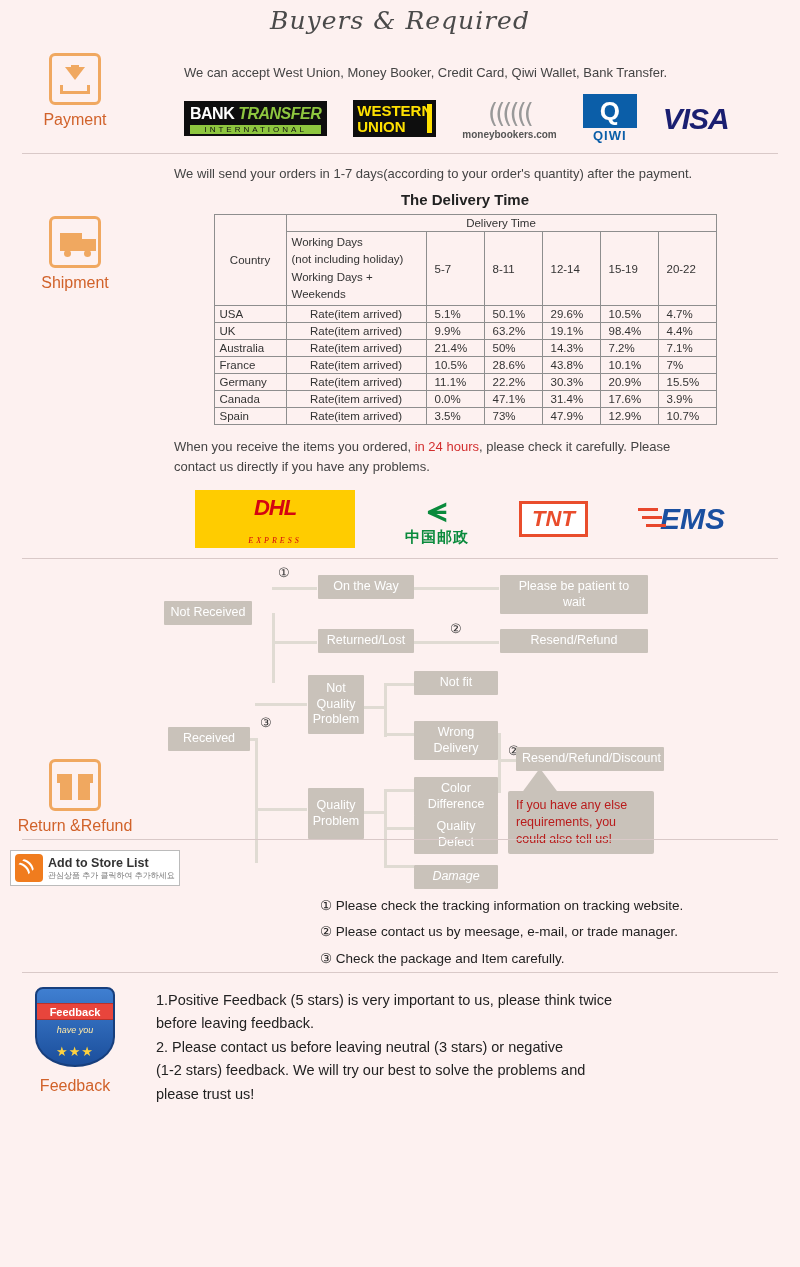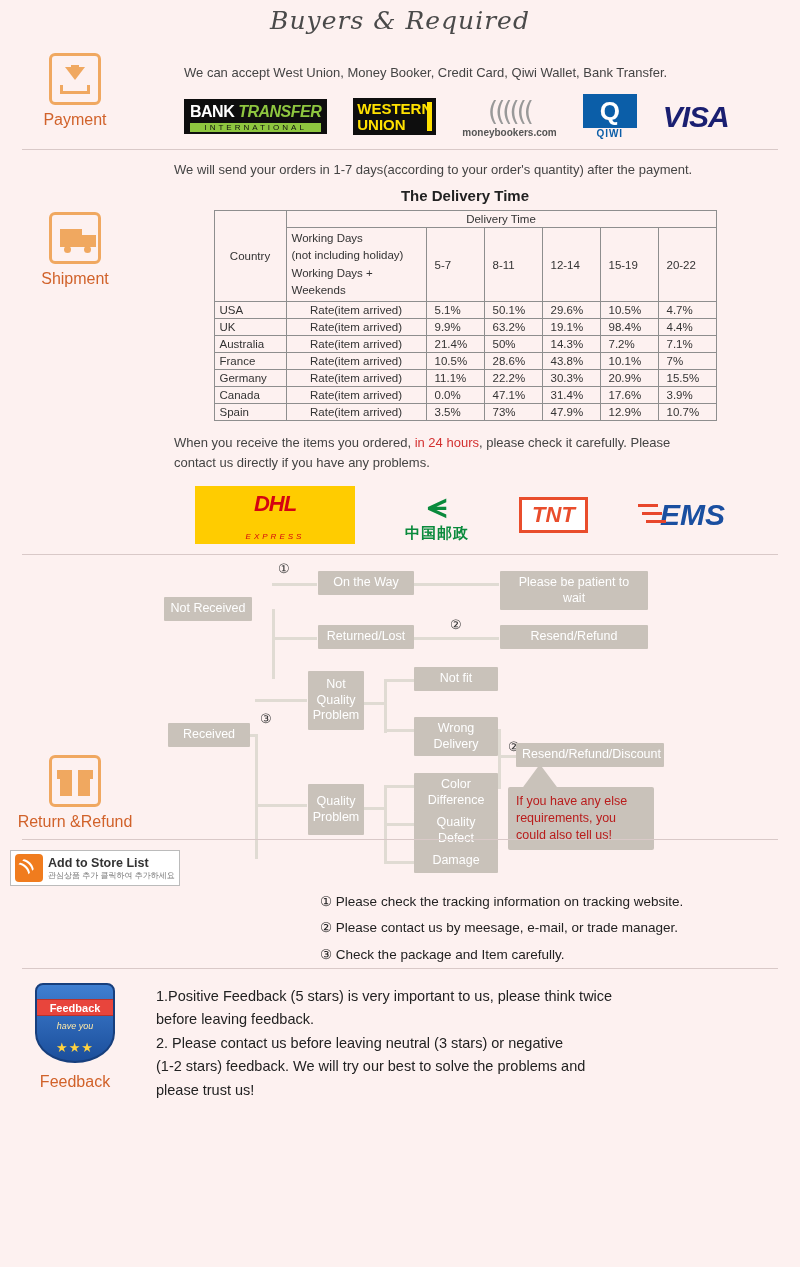--- a/index.html
+++ b/index.html
@@ -83,42 +83,42 @@
   .logo-wu .w1 { color: #ffe100; font-size: 15px; font-weight: bold; letter-spacing: 0px; line-height: 1.05; }
   .logo-wu .w2 { color: #ffe100; font-size: 15px; font-weight: bold; line-height: 1.05; }
   .logo-wu .bar { position: absolute; right: 4px; top: 4px; bottom: 4px; width: 5px; background: #ffe100; }
 
   .logo-mb { text-align: center; }
   .logo-mb .arcs { font-size: 26px; color: #999; letter-spacing: -3px; font-family: "DejaVu Sans", sans-serif; }
   .logo-mb .nm { font-size: 10px; color: #555; font-weight: bold; margin-top: 1px; }
 
   .logo-qiwi { width: 54px; text-align: center; }
   .logo-qiwi .q { background: #0b5ea8; color: #fff; font-size: 26px; font-weight: bold; line-height: 34px; }
-  .logo-qiwi .n { color: #0b5ea8; font-size: 10px; font-weight: bold; letter-spacing: 1px; }
+  .logo-qiwi .n { color: #0b5ea8; font-size: 13px; font-weight: bold; letter-spacing: 1px; }
 
   .logo-visa { color: #1a1f71; font-size: 30px; font-weight: bold; font-style: italic; letter-spacing: -1px; font-family: "Liberation Sans", sans-serif; }
 
   
   .ship-note { font-size: 13px; color: #444; padding: 8px 0 0 24px; }
   .tbl-title { text-align: center; font-size: 15px; font-weight: bold; color: #222; margin: 10px 0 6px 0; }
   table.delivery { border-collapse: collapse; margin: 0 auto; font-size: 11.5px; color: #333; }
   table.delivery td, table.delivery th { border: 1px solid #8e8e8e; padding: 2px 5px; font-weight: normal; }
   table.delivery .ctr { text-align: center; }
   table.delivery .country { width: 72px; padding-left: 5px;}
   table.delivery .rate { text-align: center; width: 140px; }
   table.delivery .num { width: 58px; text-align: left; padding-left: 8px; }
   .wd-cell { line-height: 1.5; }
 
   .check-note { font-size: 13px; color: #444; padding: 12px 0 0 24px; line-height: 1.5; }
   .hl { color: #d32f2f; }
 
   .courier-row { display: flex; align-items: center; justify-content: space-around; padding: 14px 30px 10px 20px; }
   .logo-dhl { background: #ffcc00; padding: 7px 10px 3px 10px; text-align: center; width: 160px; }
   .logo-dhl .d { color: #d40511; font-size: 22px; font-weight: bold; font-style: italic; line-height: 1; letter-spacing: -1px; }
-  .logo-dhl .e { color: #d40511; font-size: 8px; font-style: italic; letter-spacing: 3px; margin-top: 17px;}
+  .logo-dhl .e { color: #d40511; font-size: 8px; font-style: italic; letter-spacing: 3px; margin-top: 17px; font-family: Liberation Serif, serif;}
   .logo-ems-cn { text-align: center; }
   .logo-ems-cn .mark { color: #0a8a3c; font-size: 34px; line-height: 1; font-weight: bold; font-family: "DejaVu Sans", sans-serif;}
   .logo-ems-cn .cn { color: #0a8a3c; font-size: 15px; font-weight: bold; margin-top: 2px; letter-spacing: 1px;}
   .logo-tnt { border: 3px solid #e94d2c; background: #fff; padding: 2px 10px; }
   .logo-tnt span { color: #e94d2c; font-size: 22px; font-weight: bold; font-style: italic; }
   .logo-ems { color: #1a4fa0; font-size: 30px; font-weight: bold; font-style: italic; position: relative; padding-left: 22px;}
   .logo-ems::before {
     content:""; position:absolute; left:0; top:6px; width: 20px; height: 3px; background:#e8472c;
     box-shadow: 4px 8px 0 #e8472c, 8px 16px 0 #e8472c;
   }
@@ -422,21 +422,21 @@
         <div class="node" style="left:340px; top:66px; width:148px;">Resend/Refund</div>
 
         <div class="node" style="left:8px; top:164px; width:82px;">Received</div>
         <div class="node" style="left:148px; top:112px; width:56px; padding:6px 4px;">Not Quality Problem</div>
         <div class="node" style="left:148px; top:225px; width:56px; padding:10px 4px;">Quality Problem</div>
 
         <div class="node" style="left:254px; top:108px; width:84px;">Not fit</div>
         <div class="node" style="left:254px; top:158px; width:84px;">Wrong Delivery</div>
         <div class="node" style="left:254px; top:214px; width:84px;">Color Difference</div>
         <div class="node" style="left:254px; top:252px; width:84px;">Quality Defect</div>
-        <div class="node" style="left:254px; top:290px; width:84px;">Damage</div>
+        <div class="node" style="left:254px; top:302px; width:84px;font-style:italic;">Damage</div>
 
         <div class="node" style="left:356px; top:184px; width:148px;">Resend/Refund/Discount</div>
 
         <div class="bubble-tail" style="left:364px; top:206px; transform: rotate(8deg);"></div>
         <div class="bubble" style="left:348px; top:228px; width:146px;">If you have any else requirements, you could also tell us!</div>
       </div>
 
       <div class="flow-notes">
         <div>① Please check the tracking information on tracking website.</div>
         <div>② Please contact us by meesage, e-mail, or trade manager.</div>

